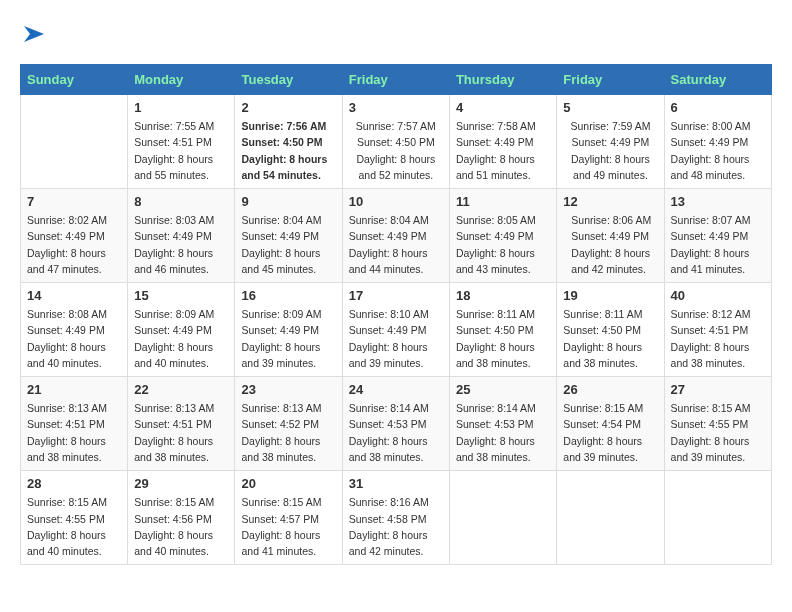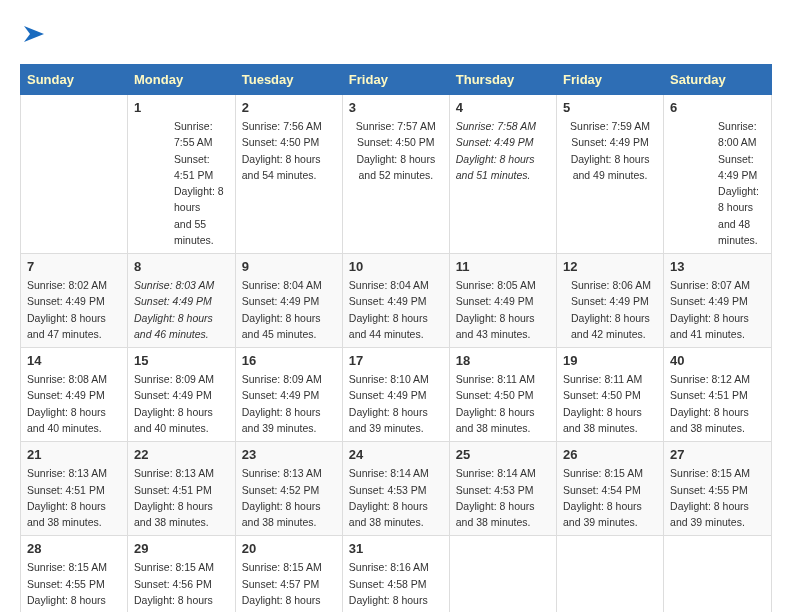--- a/index.html
+++ b/index.html
@@ -44,21 +44,21 @@
       font-size: 14px;
       color: #555;
     }
     .calendar {
       width: 100%;
       border-collapse: collapse;
       border: 1px solid #ccc;
     }
     .calendar th {
       background-color: #2e6eb5;
-      color: #fef9c3;
+      color: #86efac;
       padding: 7px 6px;
       text-align: left;
       font-size: 13px;
       border: 1px solid #2e6eb5;
     }
     .calendar td {
       vertical-align: top;
       padding: 5px 6px;
       border: 1px solid #ddd;
       width: 108px;
@@ -126,72 +126,72 @@
         <th>Thursday</th>
         <th>Friday</th>
         <th>Saturday</th>
       </tr>
   </thead>
   <tbody id="calendar-body">
   <tr>
         <td class="empty-cell"></td>
         <td>
           <span class="day-num">1</span>
-          <div class="day-info" style="white-space: pre-line; margin-left: 40px;">Sunrise: 7:55 AM
+          <div class="day-info" style="white-space: pre-line;">Sunrise: 7:55 AM
 Sunset: 4:51 PM
 Daylight: 8 hours
 and 55 minutes.</div>
         </td>
         <td>
           <span class="day-num">2</span>
-          <div class="day-info" style="white-space: pre-line;">Sunrise: 7:56 AM
+          <div class="day-info" style="white-space: pre-line; font-weight: bold;">Sunrise: 7:56 AM
 Sunset: 4:50 PM
 Daylight: 8 hours
 and 54 minutes.</div>
         </td>
         <td>
           <span class="day-num">3</span>
           <div class="day-info" style="white-space: pre-line; text-align: center;">Sunrise: 7:57 AM
 Sunset: 4:50 PM
 Daylight: 8 hours
 and 52 minutes.</div>
         </td>
         <td>
           <span class="day-num">4</span>
-          <div class="day-info" style="white-space: pre-line; font-style: italic;">Sunrise: 7:58 AM
+          <div class="day-info" style="white-space: pre-line;">Sunrise: 7:58 AM
 Sunset: 4:49 PM
 Daylight: 8 hours
 and 51 minutes.</div>
         </td>
         <td>
           <span class="day-num">5</span>
           <div class="day-info" style="white-space: pre-line; text-align: center;">Sunrise: 7:59 AM
 Sunset: 4:49 PM
 Daylight: 8 hours
 and 49 minutes.</div>
         </td>
         <td>
           <span class="day-num">6</span>
-          <div class="day-info" style="white-space: pre-line; margin-left: 48px;">Sunrise: 8:00 AM
+          <div class="day-info" style="white-space: pre-line;">Sunrise: 8:00 AM
 Sunset: 4:49 PM
 Daylight: 8 hours
 and 48 minutes.</div>
         </td>
       </tr>
       <tr>
         <td>
           <span class="day-num">7</span>
           <div class="day-info" style="white-space: pre-line;">Sunrise: 8:02 AM
 Sunset: 4:49 PM
 Daylight: 8 hours
 and 47 minutes.</div>
         </td>
         <td>
           <span class="day-num">8</span>
-          <div class="day-info" style="white-space: pre-line; font-style: italic;">Sunrise: 8:03 AM
+          <div class="day-info" style="white-space: pre-line;">Sunrise: 8:03 AM
 Sunset: 4:49 PM
 Daylight: 8 hours
 and 46 minutes.</div>
         </td>
         <td>
           <span class="day-num">9</span>
           <div class="day-info" style="white-space: pre-line;">Sunrise: 8:04 AM
 Sunset: 4:49 PM
 Daylight: 8 hours
 and 45 minutes.</div>

